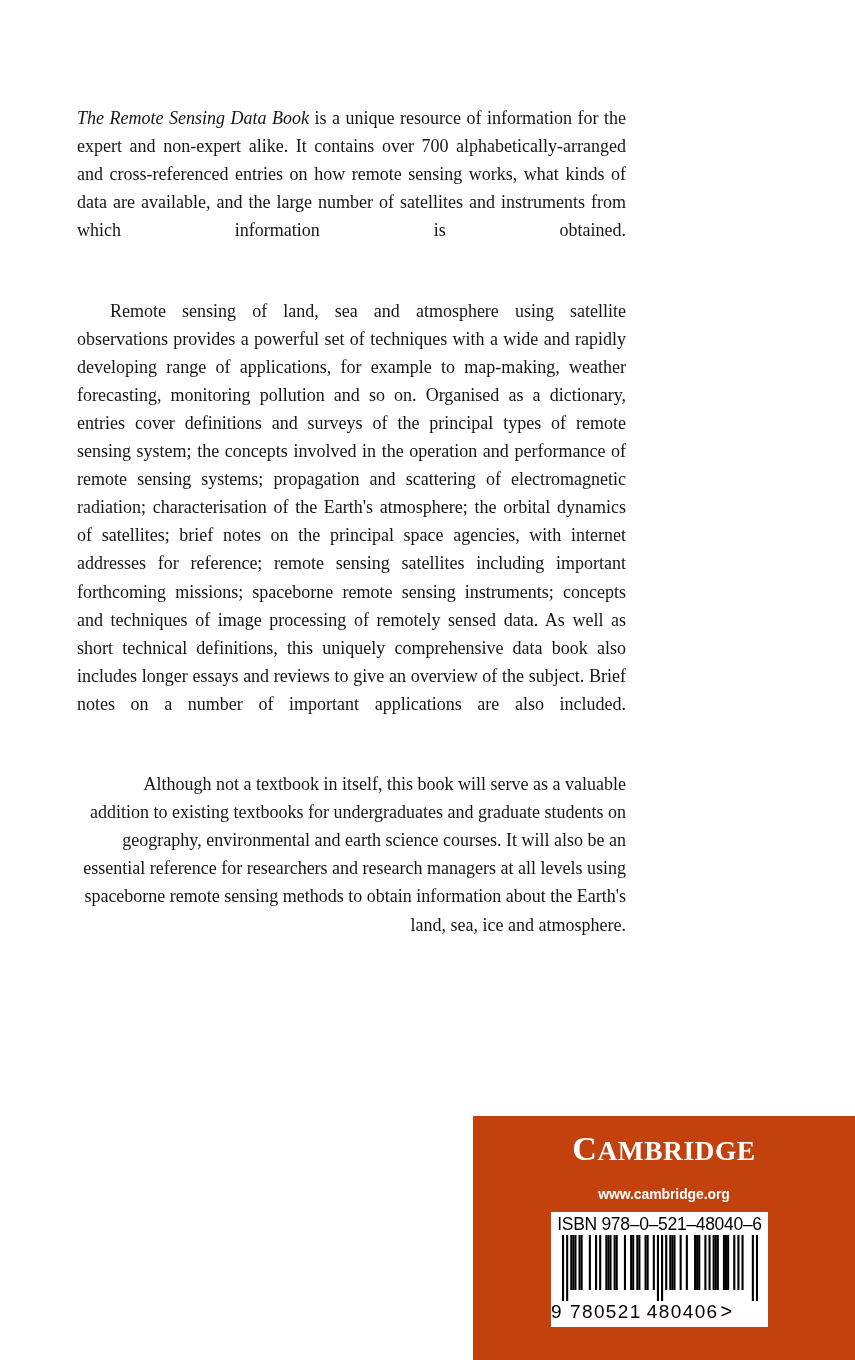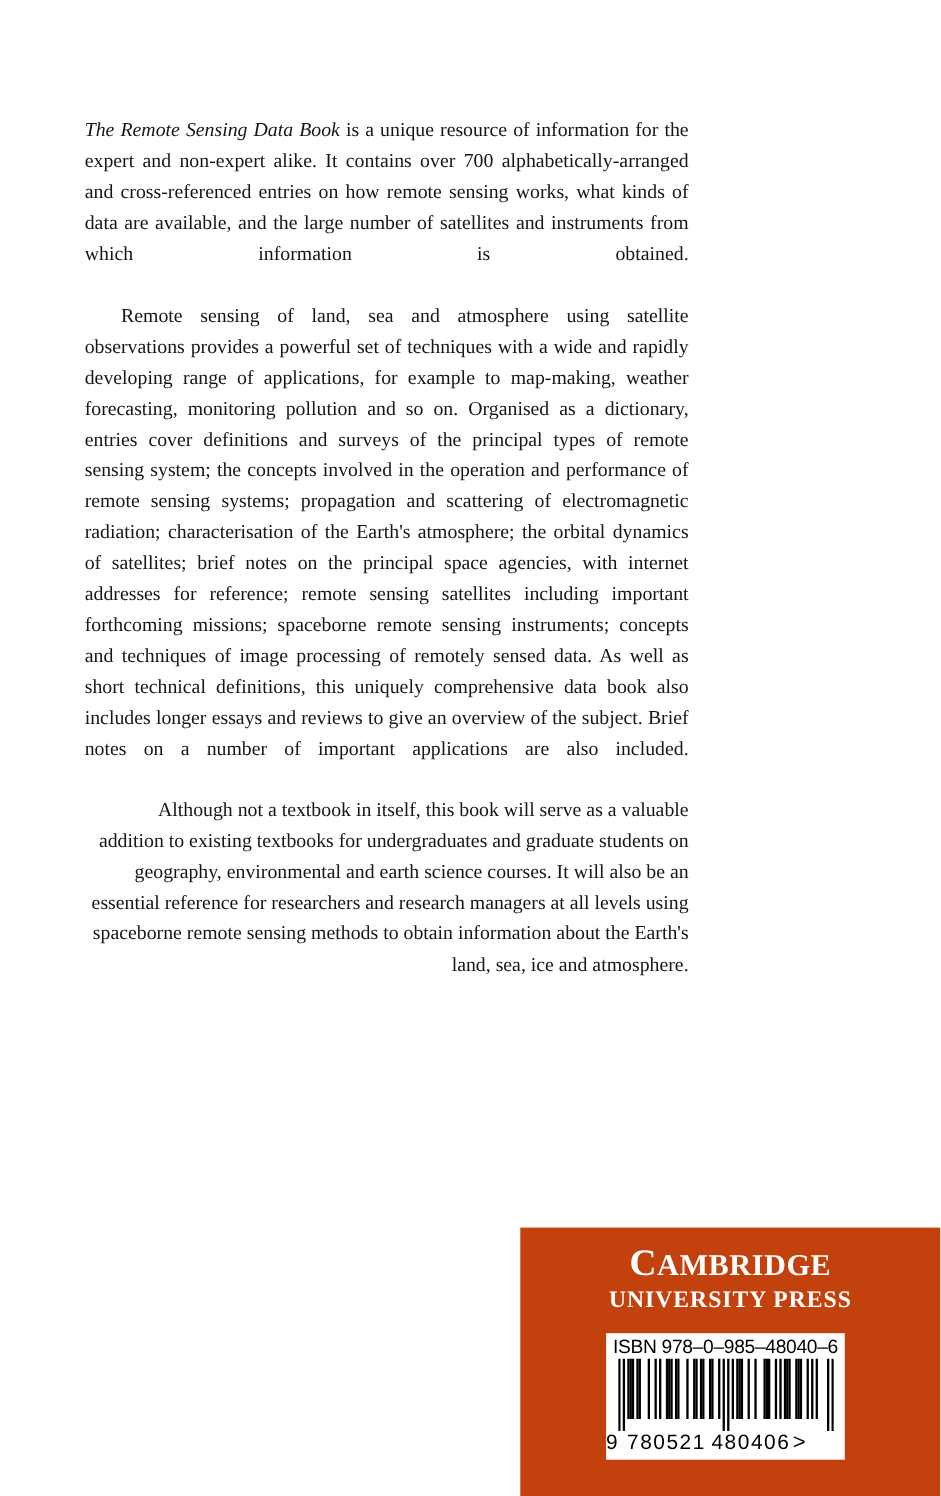--- a/index.html
+++ b/index.html
@@ -32,20 +32,21 @@
     -moz-hyphens: manual;
     hyphens: manual;
   }
   .blurb p {
     margin: 0;
     padding: 0;
     text-align: justify;
   }
   .blurb p.indent {
     text-indent: 33px;
+    margin-top: 24px;
   }
   .blurb p.last-nojust {
     text-align: right;
   }
   .blurb .title-italic {
     font-style: italic;
   }
 
   
   .blurb p:after {
@@ -167,29 +168,28 @@
   <p class="para indent last-nojust">Although not a textbook in itself, this book will serve as a valuable addition to existing textbooks for undergraduates and graduate students on geography, environmental and earth science courses. It will also be an essential reference for researchers and research managers at all levels using spaceborne remote sensing methods to obtain information about the Earth's land, sea, ice and atmosphere.</p>
 
 </div>
 
 <div class="pub-block">
 
   <div class="pub-inner">
 
     <div class="cup-name"><span class="big">C</span><span class="smallcap">AMBRIDGE</span></div>
 
-    <div class="cup-sub">UNIVERSITY PRESS</div>
 
     <div class="cup-url">www.cambridge.org</div>
 
   </div>
 
   <div class="barcode-box">
 
-    <div class="isbn-text">ISBN 978–0–985–48040–6</div>
+    <div class="isbn-text">ISBN 978–0–521–48040–6</div>
 
     <div class="bars">
       <svg width="196" height="66" viewBox="0 0 196 66" xmlns="http://www.w3.org/2000/svg">
         <g fill="#000000" id="bargroup">
             <rect x="0.000" y="0" width="2.104" height="66"></rect>
             <rect x="4.126" y="0" width="2.104" height="66"></rect>
             <rect x="8.253" y="0" width="2.104" height="55"></rect>
             <rect x="10.316" y="0" width="2.104" height="55"></rect>
             <rect x="12.379" y="0" width="2.104" height="55"></rect>
             <rect x="16.505" y="0" width="2.104" height="55"></rect>

